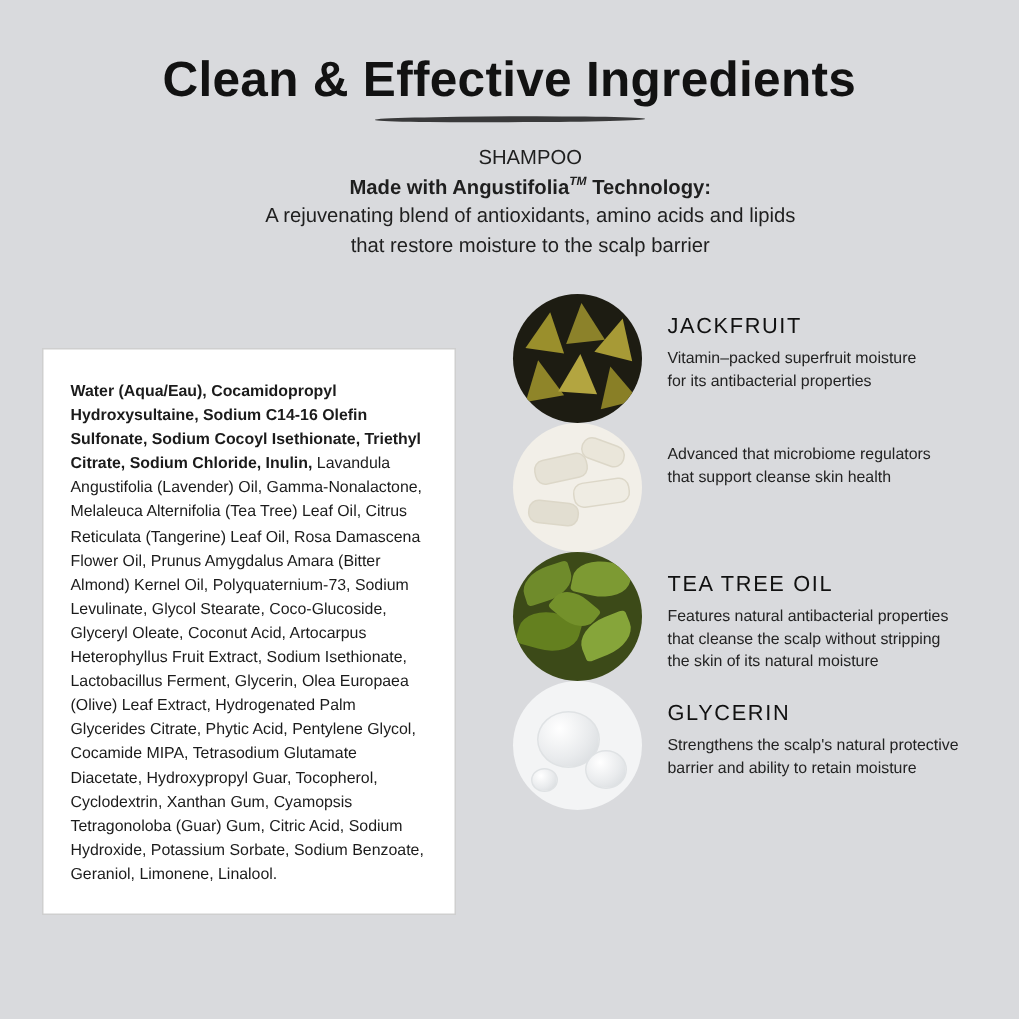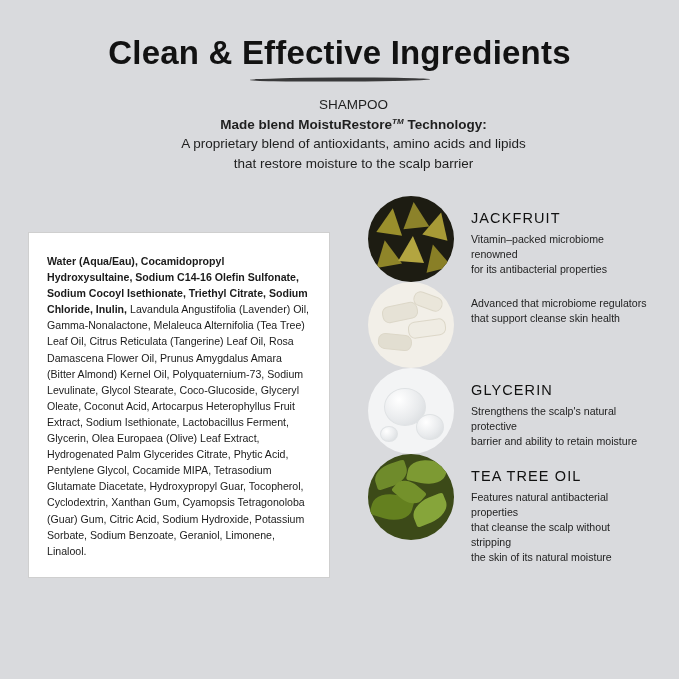--- a/index.html
+++ b/index.html
@@ -68,21 +68,21 @@
     top: 196px;
     left: 0;
     right: 0;
     display: flex;
     padding: 0 28px 0 28px;
     box-sizing: border-box;
   }
 
   
   .ingredients-box {
-    width: 302px;
+    width: 276px;
     margin-top: 36px;
     margin-left: 0px;
     background: #ffffff;
     border: 1px solid #cfcfcf;
     box-sizing: border-box;
     padding: 20px 18px 18px 18px;
     font-size: 10.6px;
     line-height: 1.52;
     color: #1b1b1b;
     text-align: left;
@@ -172,22 +172,22 @@
 </head>
 <body>
 
 <div class="page">
 
   <div class="header">
     <h1 class="title">Clean &amp; Effective Ingredients</h1>
     <div class="title-underline"></div>
     <div class="subtitle-wrap">
       <span class="subtitle-line">SHAMPOO</span>
-      <span class="subtitle-line bold"><span>Made blend MoistuRestore</span><span class="sup">TM</span><span> Technology:</span></span>
-      <span class="subtitle-line">A proprietary blend of antioxidants, amino acids and lipids</span>
+      <span class="subtitle-line bold"><span>Made with Angustifolia</span><span class="sup">TM</span><span> Technology:</span></span>
+      <span class="subtitle-line">A rejuvenating blend of antioxidants, amino acids and lipids</span>
       <span class="subtitle-line">that restore moisture to the scalp barrier</span>
     </div>
   </div>
 
   <div class="content">
 
     <div class="ingredients-box">
       <span class="bold">Water (Aqua/Eau), Cocamidopropyl Hydroxysultaine, Sodium C14-16 Olefin Sulfonate, Sodium Cocoyl Isethionate, Triethyl Citrate, Sodium Chloride, Inulin,</span><span> Lavandula Angustifolia (Lavender) Oil, Gamma-Nonalactone, Melaleuca Alternifolia (Tea Tree) Leaf Oil, Citrus Reticulata (Tangerine) Leaf Oil, Rosa Damascena Flower Oil, Prunus Amygdalus Amara (Bitter Almond) Kernel Oil, Polyquaternium-73, Sodium Levulinate, Glycol Stearate, Coco-Glucoside, Glyceryl Oleate, Coconut Acid, Artocarpus Heterophyllus Fruit Extract, Sodium Isethionate, Lactobacillus Ferment, Glycerin, Olea Europaea (Olive) Leaf Extract, Hydrogenated Palm Glycerides Citrate, Phytic Acid, Pentylene Glycol, Cocamide MIPA, Tetrasodium Glutamate Diacetate, Hydroxypropyl Guar, Tocopherol, Cyclodextrin, Xanthan Gum, Cyamopsis Tetragonoloba (Guar) Gum, Citric Acid, Sodium Hydroxide, Potassium Sorbate, Sodium Benzoate, Geraniol, Limonene, Linalool.</span>
     </div>
 
@@ -198,52 +198,37 @@
           <div class="tri" style="left:10px; top:12px; transform:rotate(8deg);"></div>
           <div class="tri" style="left:34px; top:6px; transform:rotate(-6deg); border-bottom-color:#8c822a;"></div>
           <div class="tri" style="left:57px; top:16px; transform:rotate(14deg); border-bottom-color:#a79a36;"></div>
           <div class="tri" style="left:6px; top:44px; transform:rotate(-10deg); border-bottom-color:#8f8529;"></div>
           <div class="tri" style="left:31px; top:40px; transform:rotate(4deg); border-bottom-color:#b3a540;"></div>
           <div class="tri" style="left:55px; top:48px; transform:rotate(-14deg); border-bottom-color:#897f26;"></div>
         </div>
         <div class="feature-text">
           <h3 class="feature-name">JACKFRUIT</h3>
           <p class="feature-desc">
-            <span>Vitamin–packed microbiome renowned</span>
+            <span>Vitamin–packed superfruit moisture</span>
             <span>for its antibacterial properties</span>
           </p>
         </div>
       </div>
 
       <div class="feature">
         <div class="feature-img art-probiotic">
           <div class="cap" style="left:14px; top:22px; width:34px; height:15px; transform:rotate(-12deg);"></div>
           <div class="cap" style="left:40px; top:38px; width:36px; height:15px; transform:rotate(-8deg); background:#efece3;"></div>
           <div class="cap" style="left:10px; top:52px; width:32px; height:14px; transform:rotate(6deg); background:#e2ded1;"></div>
           <div class="cap" style="left:45px; top:12px; width:28px; height:13px; transform:rotate(20deg); background:#eae6da;"></div>
         </div>
         <div class="feature-text">
           <p class="feature-desc">
             <span>Advanced that microbiome regulators</span>
             <span>that support cleanse skin health</span>
-          </p>
-        </div>
-      </div>
-
-      <div class="feature">
-        <div class="feature-img art-gly">
-          <div class="drop" style="left:16px; top:20px; width:40px; height:36px;"></div>
-          <div class="drop" style="left:48px; top:46px; width:26px; height:24px;"></div>
-          <div class="drop" style="left:12px; top:58px; width:16px; height:14px;"></div>
-        </div>
-        <div class="feature-text">
-          <h3 class="feature-name">GLYCERIN</h3>
-          <p class="feature-desc">
-            <span>Strengthens the scalp's natural protective</span>
-            <span>barrier and ability to retain moisture</span>
           </p>
         </div>
       </div>
 
       <div class="feature">
         <div class="feature-img art-tea">
           <div class="leaf" style="left:6px; top:10px; width:34px; height:22px; transform:rotate(-18deg);"></div>
           <div class="leaf" style="left:40px; top:6px; width:38px; height:24px; transform:rotate(12deg); background:#7d9a33;"></div>
           <div class="leaf" style="left:4px; top:40px; width:40px; height:26px; transform:rotate(16deg); background:#64801f;"></div>
           <div class="leaf" style="left:44px; top:44px; width:36px; height:24px; transform:rotate(-22deg); background:#86a53a;"></div>
@@ -252,15 +237,30 @@
         <div class="feature-text">
           <h3 class="feature-name">TEA TREE OIL</h3>
           <p class="feature-desc">
             <span>Features natural antibacterial properties</span>
             <span>that cleanse the scalp without stripping</span>
             <span>the skin of its natural moisture</span>
           </p>
         </div>
       </div>
 
+      <div class="feature">
+        <div class="feature-img art-gly">
+          <div class="drop" style="left:16px; top:20px; width:40px; height:36px;"></div>
+          <div class="drop" style="left:48px; top:46px; width:26px; height:24px;"></div>
+          <div class="drop" style="left:12px; top:58px; width:16px; height:14px;"></div>
+        </div>
+        <div class="feature-text">
+          <h3 class="feature-name">GLYCERIN</h3>
+          <p class="feature-desc">
+            <span>Strengthens the scalp's natural protective</span>
+            <span>barrier and ability to retain moisture</span>
+          </p>
+        </div>
+      </div>
+
     </div>
   </div>
 </div>
 
 </body></html>

